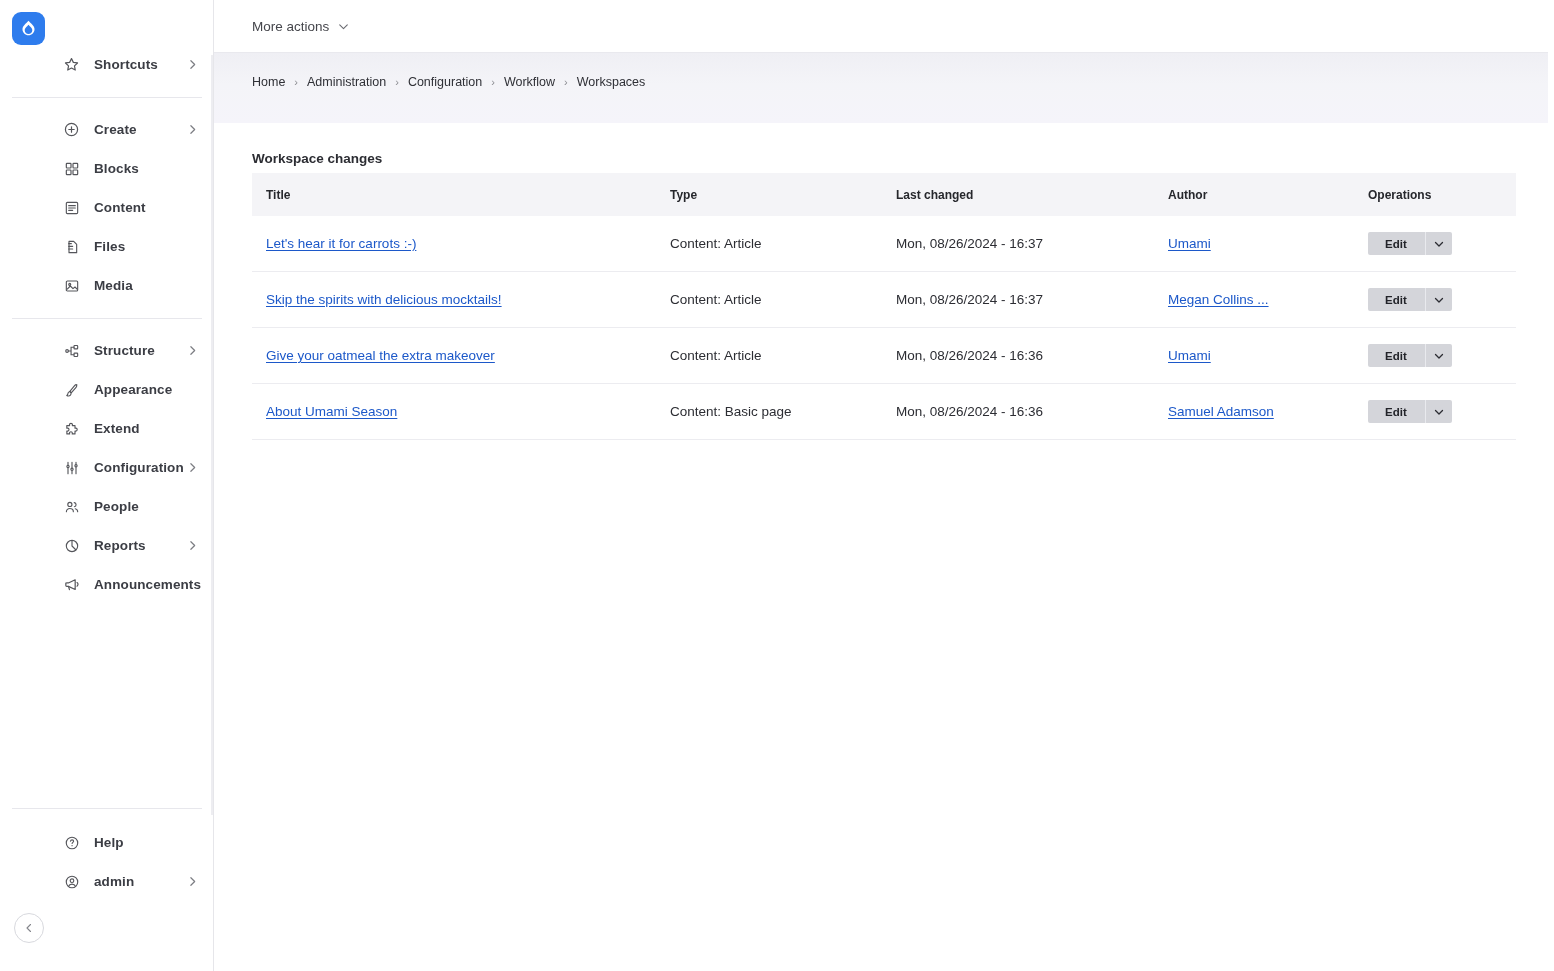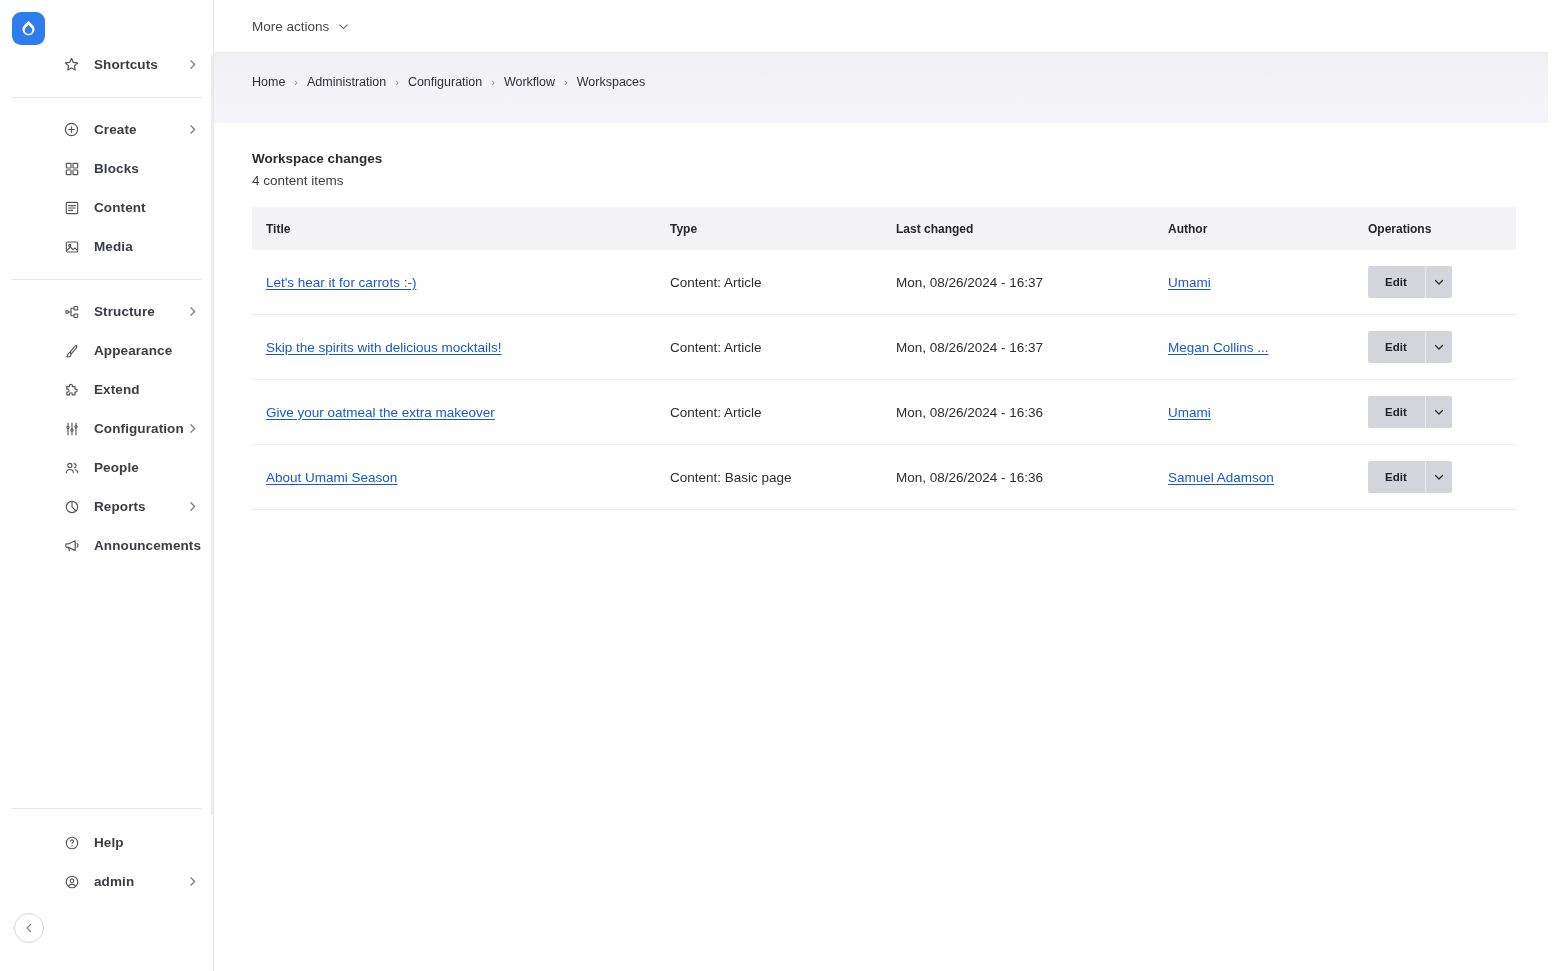--- a/index.html
+++ b/index.html
@@ -204,21 +204,21 @@
     color: #1c58c9;
     text-decoration: underline;
     text-underline-offset: 2px;
     cursor: pointer;
     font-size: 13.5px;
   }
 
   .ops-group {
     display: inline-flex;
     align-items: stretch;
-    height: 32px;
+    height: 23px;
     border-radius: 2px;
     overflow: hidden;
   }
   .ops-edit {
     background: #d4d5da;
     color: #222329;
     font-size: 11.5px;
     font-weight: 700;
     padding: 0 18px 0 17px;
     display: flex; align-items: center;
@@ -299,20 +299,29 @@
       <div class="nav-item">
         <span class="nav-ico">
           <svg width="16" height="16" viewBox="0 0 24 24" fill="none" stroke="currentColor" stroke-width="1.7">
               <rect x="3.5" y="3.5" width="17" height="17" rx="1.6"></rect>
               <path d="M7 8.5h10M7 12h10M7 15.5h6" stroke-linecap="round"></path>
             </svg>
         </span>
         <span class="nav-label">Content</span>
       </div>
 
+      <div class="nav-item">
+        <span class="nav-ico">
+          <svg width="16" height="16" viewBox="0 0 24 24" fill="none" stroke="currentColor" stroke-width="1.7">
+              <path d="M7.5 3.5h7l4.5 4.5v12.5h-11.5z" stroke-linejoin="round"></path>
+              <path d="M7 7h4M7 11h6M7 15h6" stroke-linecap="round"></path>
+            </svg>
+        </span>
+        <span class="nav-label">Files</span>
+      </div>
 
       <div class="nav-item">
         <span class="nav-ico">
           <svg width="16" height="16" viewBox="0 0 24 24" fill="none" stroke="currentColor" stroke-width="1.7">
               <rect x="3.5" y="4.5" width="17" height="15" rx="1.6"></rect>
               <circle cx="8.6" cy="9.6" r="1.5"></circle>
               <path d="M4.5 17l5-5 4 4 3-2.5 3.5 3.5" stroke-linejoin="round"></path>
             </svg>
         </span>
         <span class="nav-label">Media</span>
@@ -476,21 +485,20 @@
         <span class="bc-sep">›</span>
         <a class="bc-item">Workflow</a>
         <span class="bc-sep">›</span>
         <a class="bc-item current">Workspaces</a>
       </div>
 
     </div>
 
     <div class="content">
       <div class="section-title">Workspace changes</div>
-      <div class="section-sub">4 content items</div>
 
       <table class="changes">
         <colgroup>
           <col class="col-title">
             <col class="col-type">
             <col class="col-date">
             <col class="col-author">
             <col class="col-ops">
         </colgroup>
         <thead>

